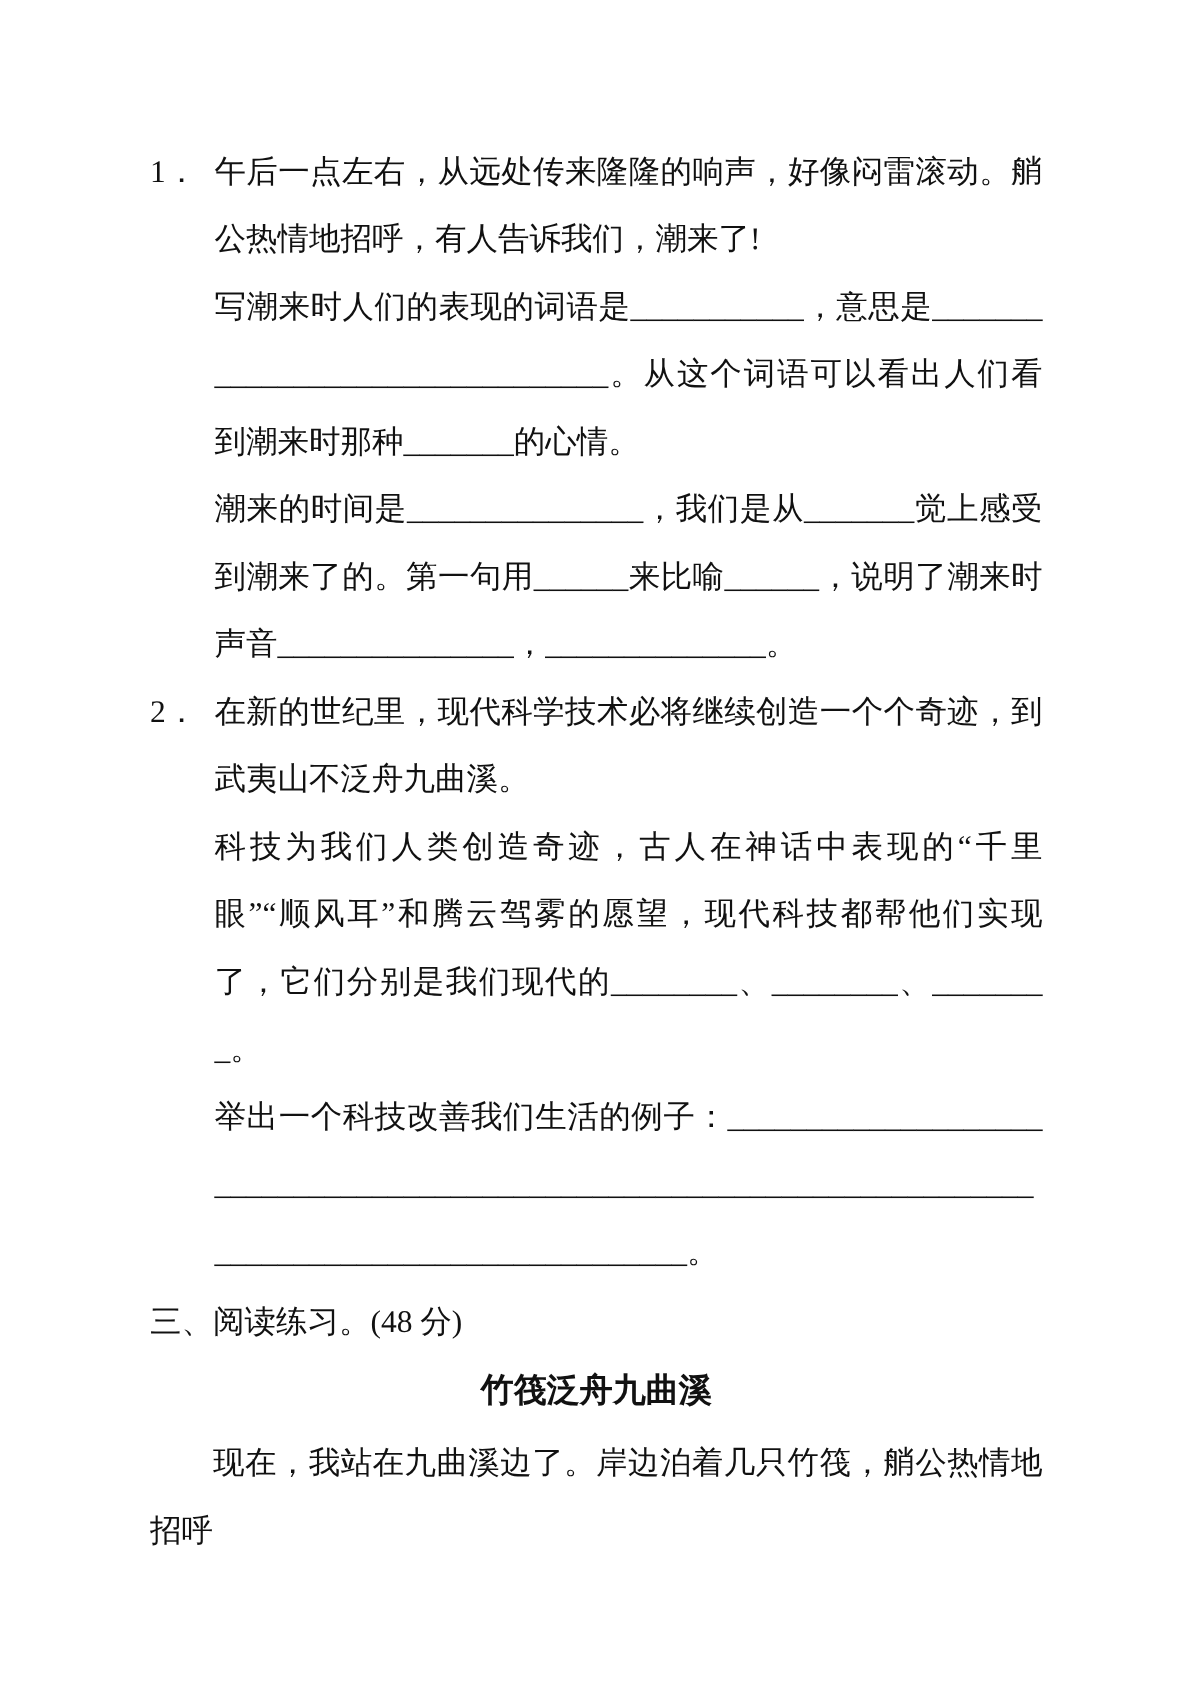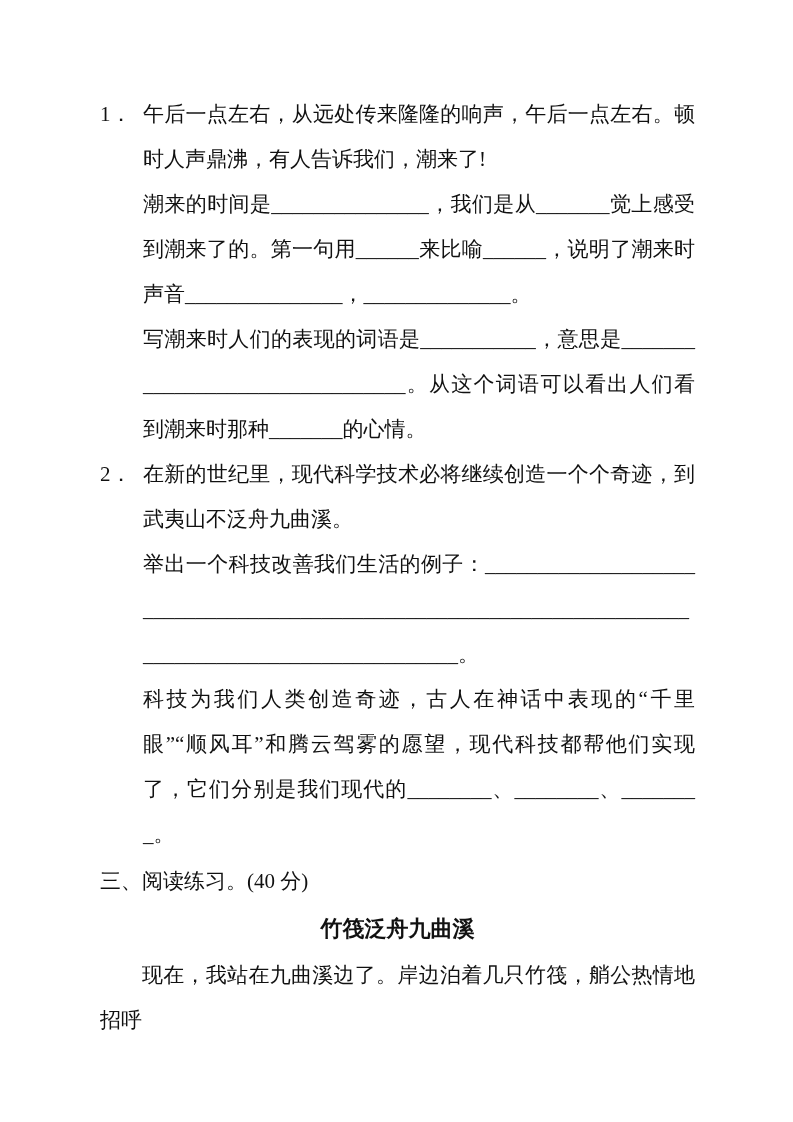--- a/index.html
+++ b/index.html
@@ -39,53 +39,53 @@
     .section-heading {
       margin-top: 2px;
       word-break: break-all;
     }
 
     .passage-title {
       margin: 2px 0 2px 0;
       text-align: center;
       font-size: 22px;
       font-weight: bold;
-      font-family: Liberation Sans, sans-serif;
+      font-family: Liberation Mono, monospace;
       line-height: 45px;
     }
 
     .passage-para {
       text-indent: 2em;
       text-align: justify;
       word-break: break-all;
     }
   </style>
 </head>
 <body>
 
 <div class="page">
 
   <section class="question">
     <span class="q-num">1．</span>
     <div class="q-body">
-      <p class="q-stem">午后一点左右，从远处传来隆隆的响声，午后一点左右。顿时人声鼎沸，有人告诉我们，潮来了!</p>
+      <p class="q-stem">午后一点左右，从远处传来隆隆的响声，好像闷雷滚动。艄公热情地招呼，有人告诉我们，潮来了!</p>
+      <p class="q-part">写潮来时人们的表现的词语是___________，意思是________________________________。从这个词语可以看出人们看到潮来时那种_______的心情。</p>
       <p class="q-part">潮来的时间是_______________，我们是从_______觉上感受到潮来了的。第一句用______来比喻______，说明了潮来时声音_______________，______________。</p>
-      <p class="q-part">写潮来时人们的表现的词语是___________，意思是________________________________。从这个词语可以看出人们看到潮来时那种_______的心情。</p>
     </div>
   </section>
 
   <section class="question">
     <span class="q-num">2．</span>
     <div class="q-body">
       <p class="q-stem">在新的世纪里，现代科学技术必将继续创造一个个奇迹，到武夷山不泛舟九曲溪。</p>
+      <p class="q-part">科技为我们人类创造奇迹，古人在神话中表现的“千里眼”“顺风耳”和腾云驾雾的愿望，现代科技都帮他们实现了，它们分别是我们现代的________、________、________。</p>
       <p class="q-part">举出一个科技改善我们生活的例子：______________________________________________________________________________________________________。</p>
-      <p class="q-part">科技为我们人类创造奇迹，古人在神话中表现的“千里眼”“顺风耳”和腾云驾雾的愿望，现代科技都帮他们实现了，它们分别是我们现代的________、________、________。</p>
     </div>
   </section>
 
-  <p class="section-heading">三、阅读练习。(40 分)</p>
+  <p class="section-heading">三、阅读练习。(48 分)</p>
 
   <p class="passage-title">竹筏泛舟九曲溪</p>
 
 
   <p class="passage-para">现在，我站在九曲溪边了。岸边泊着几只竹筏，艄公热情地招呼</p>
 
 </div>
 
 </body></html>

